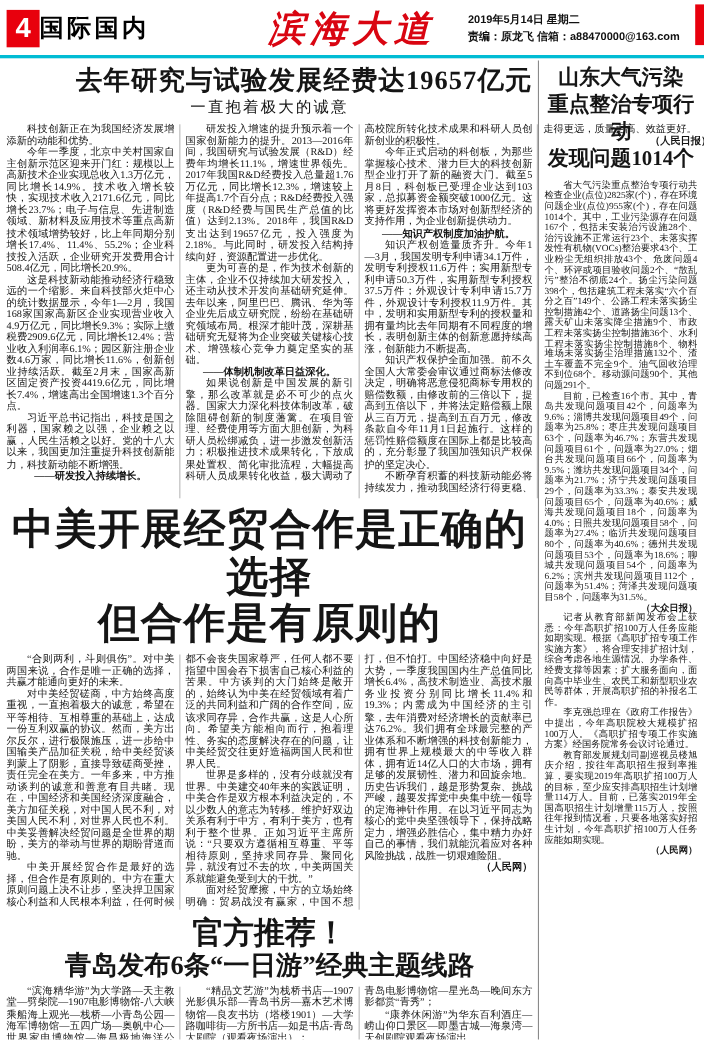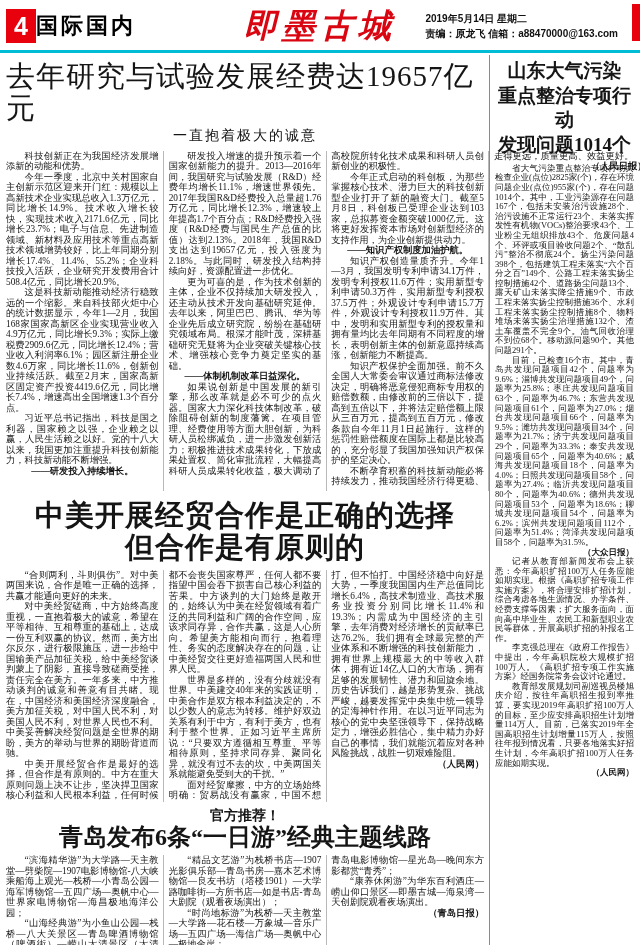--- a/index.html
+++ b/index.html
@@ -15,24 +15,24 @@
             font:bold italic 33px "Liberation Serif","DejaVu Serif",serif;letter-spacing:5px;white-space:nowrap;}
   .dateblock{margin-left:auto;padding-right:16px;font:bold 10px "Liberation Sans","DejaVu Sans",sans-serif;line-height:1.5;color:#111;}
   .redbar{position:absolute;right:0;top:4px;width:8px;height:37px;background:#e8000d;}
 
   
   .content{display:flex;padding:2px 6px 0 6px;}
   .main-col{width:478px;flex:0 0 478px;}
   .sidebar{flex:1;border-left:1px solid #8a8a8a;margin-left:5px;padding-left:5px;}
 
   
-  .hl-xl{font-size:29px;font-weight:400;text-align:left;margin:6px 0 2px 0;line-height:1.1;letter-spacing:1px;}
+  .hl-xl{font-size:24px;font-weight:700;text-align:right;margin:6px 0 2px 0;line-height:1.1;letter-spacing:1px;}
   .hl-sub{font-size:14px;font-weight:normal;text-align:center;margin:2px 0 6px 0;letter-spacing:2px;}
-  .hl-b{font-size:29px;font-weight:900;text-align:center;margin:8px 0 6px 0;line-height:1.12;letter-spacing:1px;}
-  .hl-c1{font-size:14px;font-weight:900;text-align:center;margin:6px 0 0 0;line-height:1.15;}
+  .hl-b{font-size:38px;font-weight:900;text-align:center;margin:8px 0 6px 0;line-height:1.12;letter-spacing:1px;}
+  .hl-c1{font-size:28px;font-weight:900;text-align:center;margin:6px 0 0 0;line-height:1.15;}
   .hl-c2{font-size:24px;font-weight:900;text-align:center;margin:0 0 4px 0;line-height:1.15;}
   .hl-side{font-size:19px;font-weight:900;text-align:center;line-height:1.3;margin:4px 0 6px 0;}
   .hl-side2{font-size:17px;font-weight:900;text-align:center;line-height:1.3;margin:12px 0 5px 0;}
 
   
   .artbody{text-align:justify;}
   .cols3{column-count:3;column-gap:10px;column-rule:1px solid #b8b8b8;column-fill:auto;
          font-size:9.3px;line-height:10.5px;}
   #rd-body{height:340px;}
   #trade-body{height:232px;}
@@ -45,21 +45,21 @@
 </head>
 <body>
 
 <div class="page">
 
   <div class="header">
     <div class="pagenum">
       <span>4</span>
     </div>
     <div class="section">国际国内</div>
-    <div class="masthead">即墨古城</div>
+    <div class="masthead">滨海大道</div>
     <div class="dateblock">
       <div>2019年5月14日 星期二</div>
       <div>责编：原龙飞 信箱：a88470000@163.com</div>
     </div>
     <div class="redbar"></div>
   </div>
 
   <div class="content">
 
     <div class="main-col">

